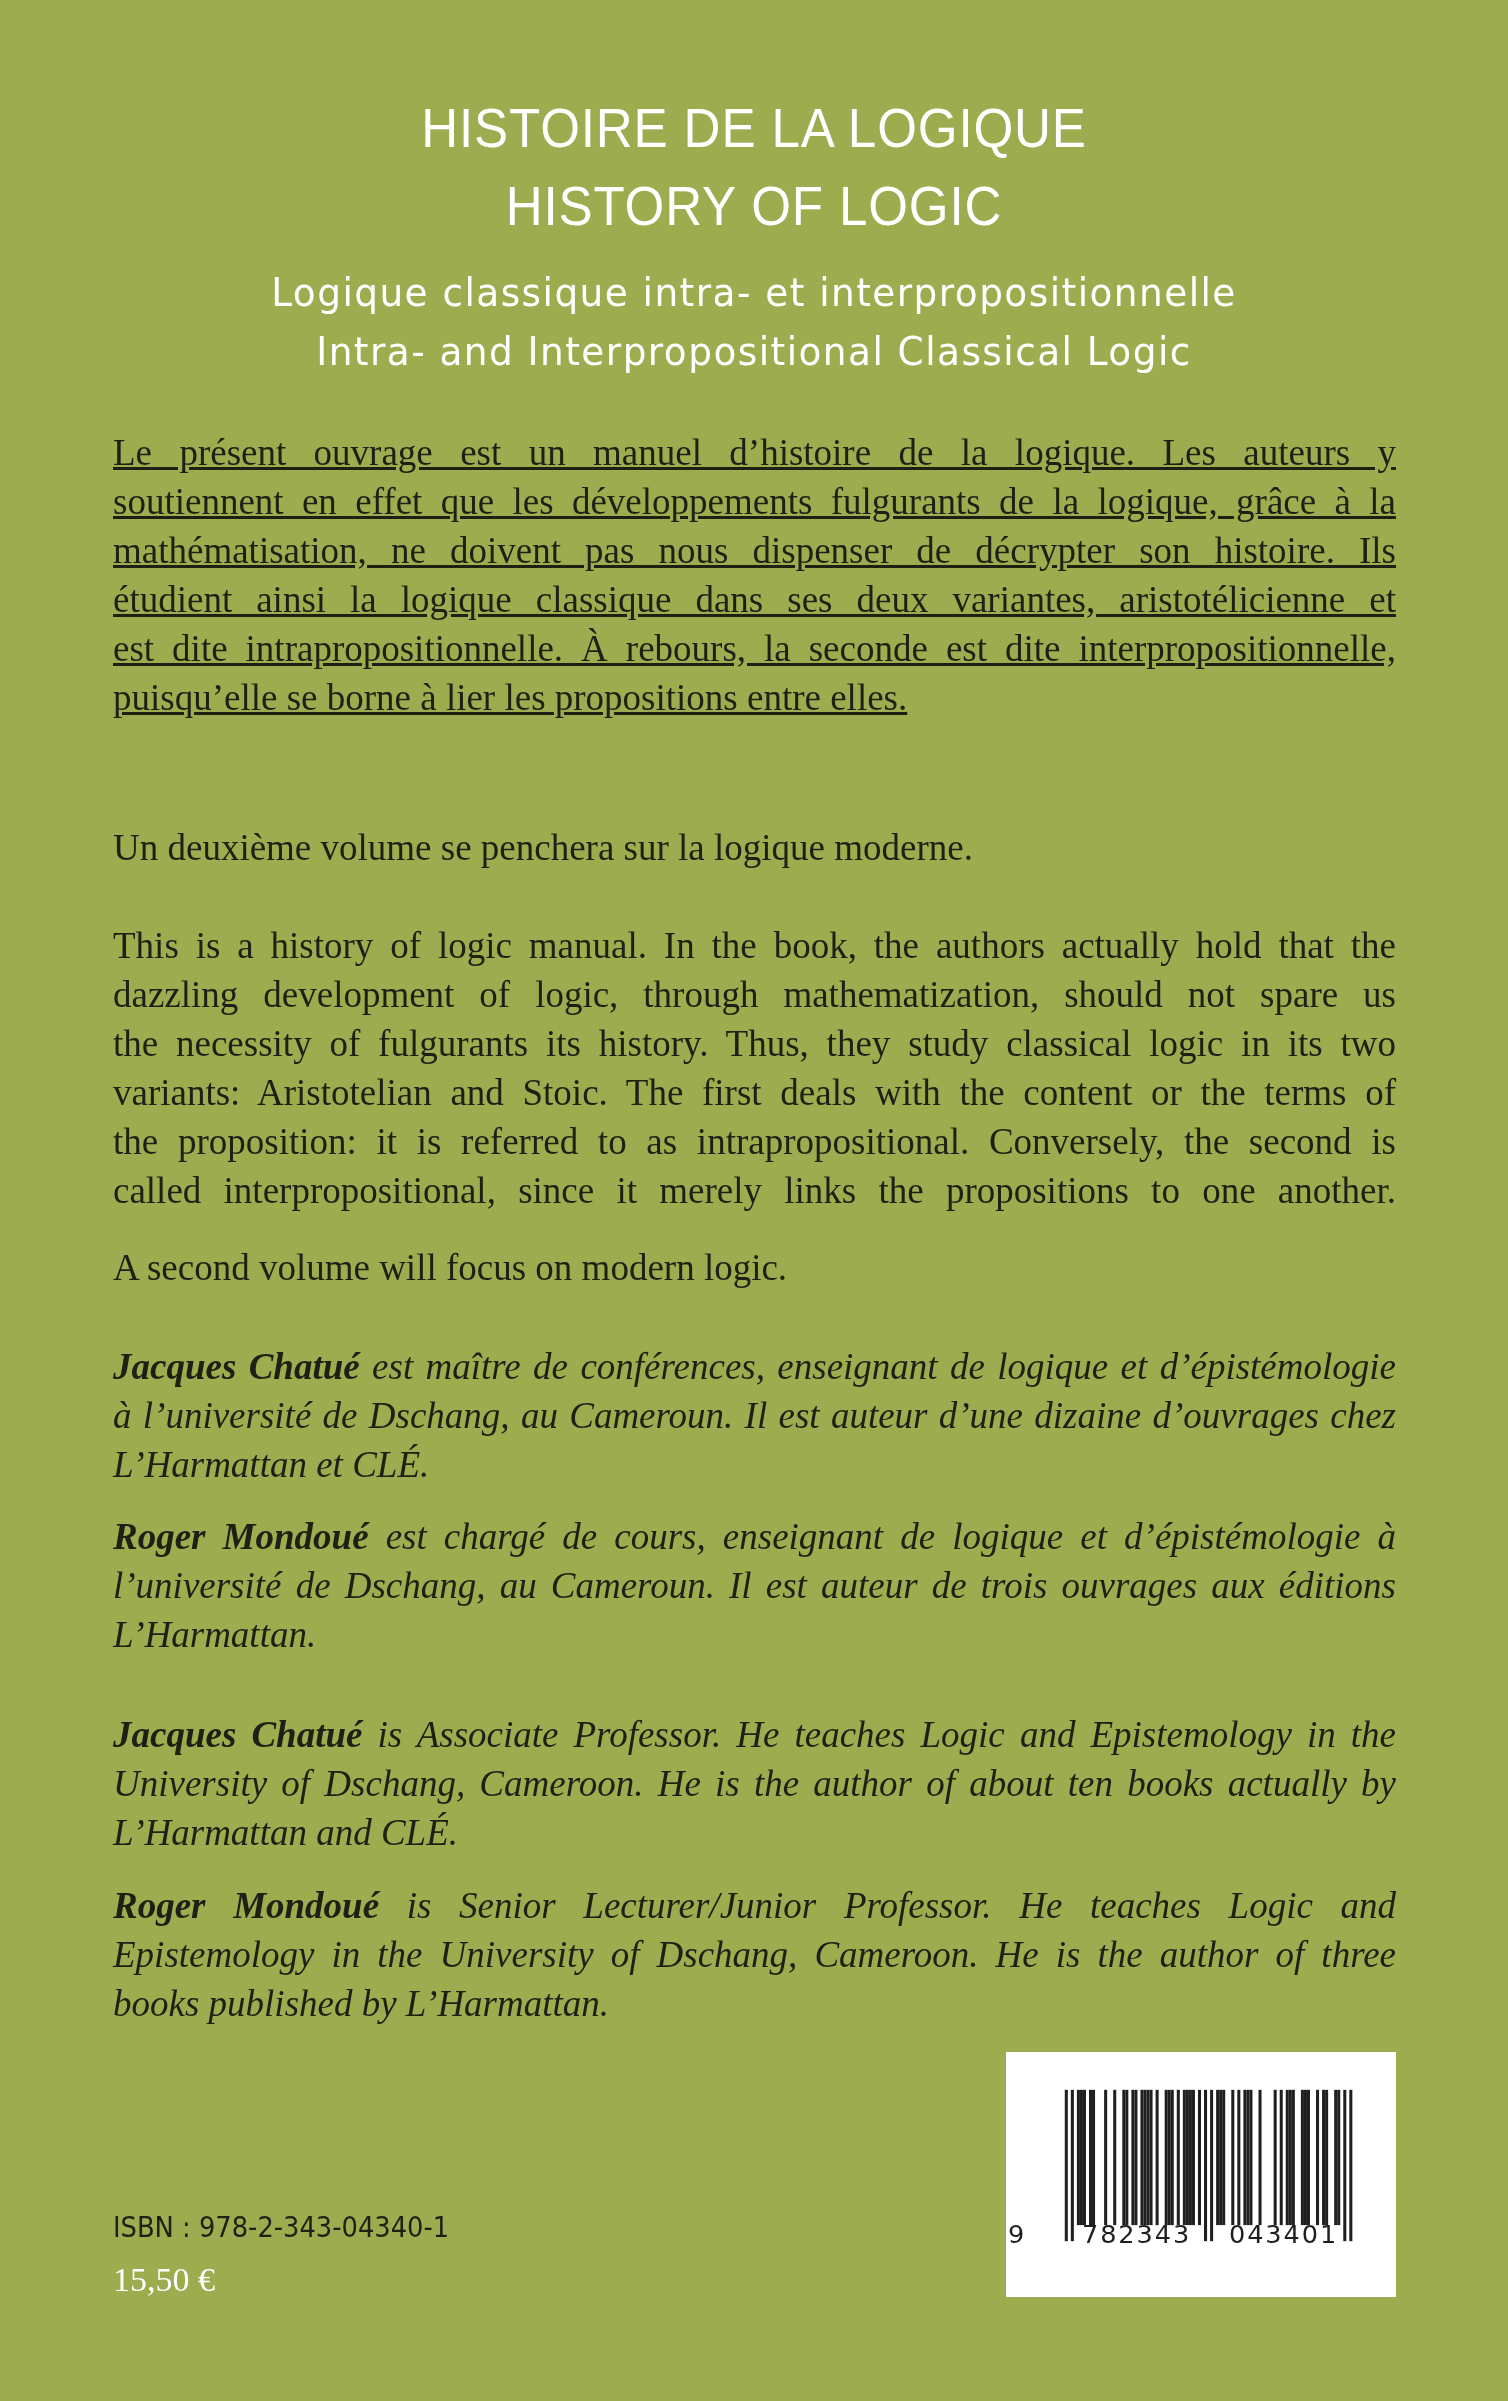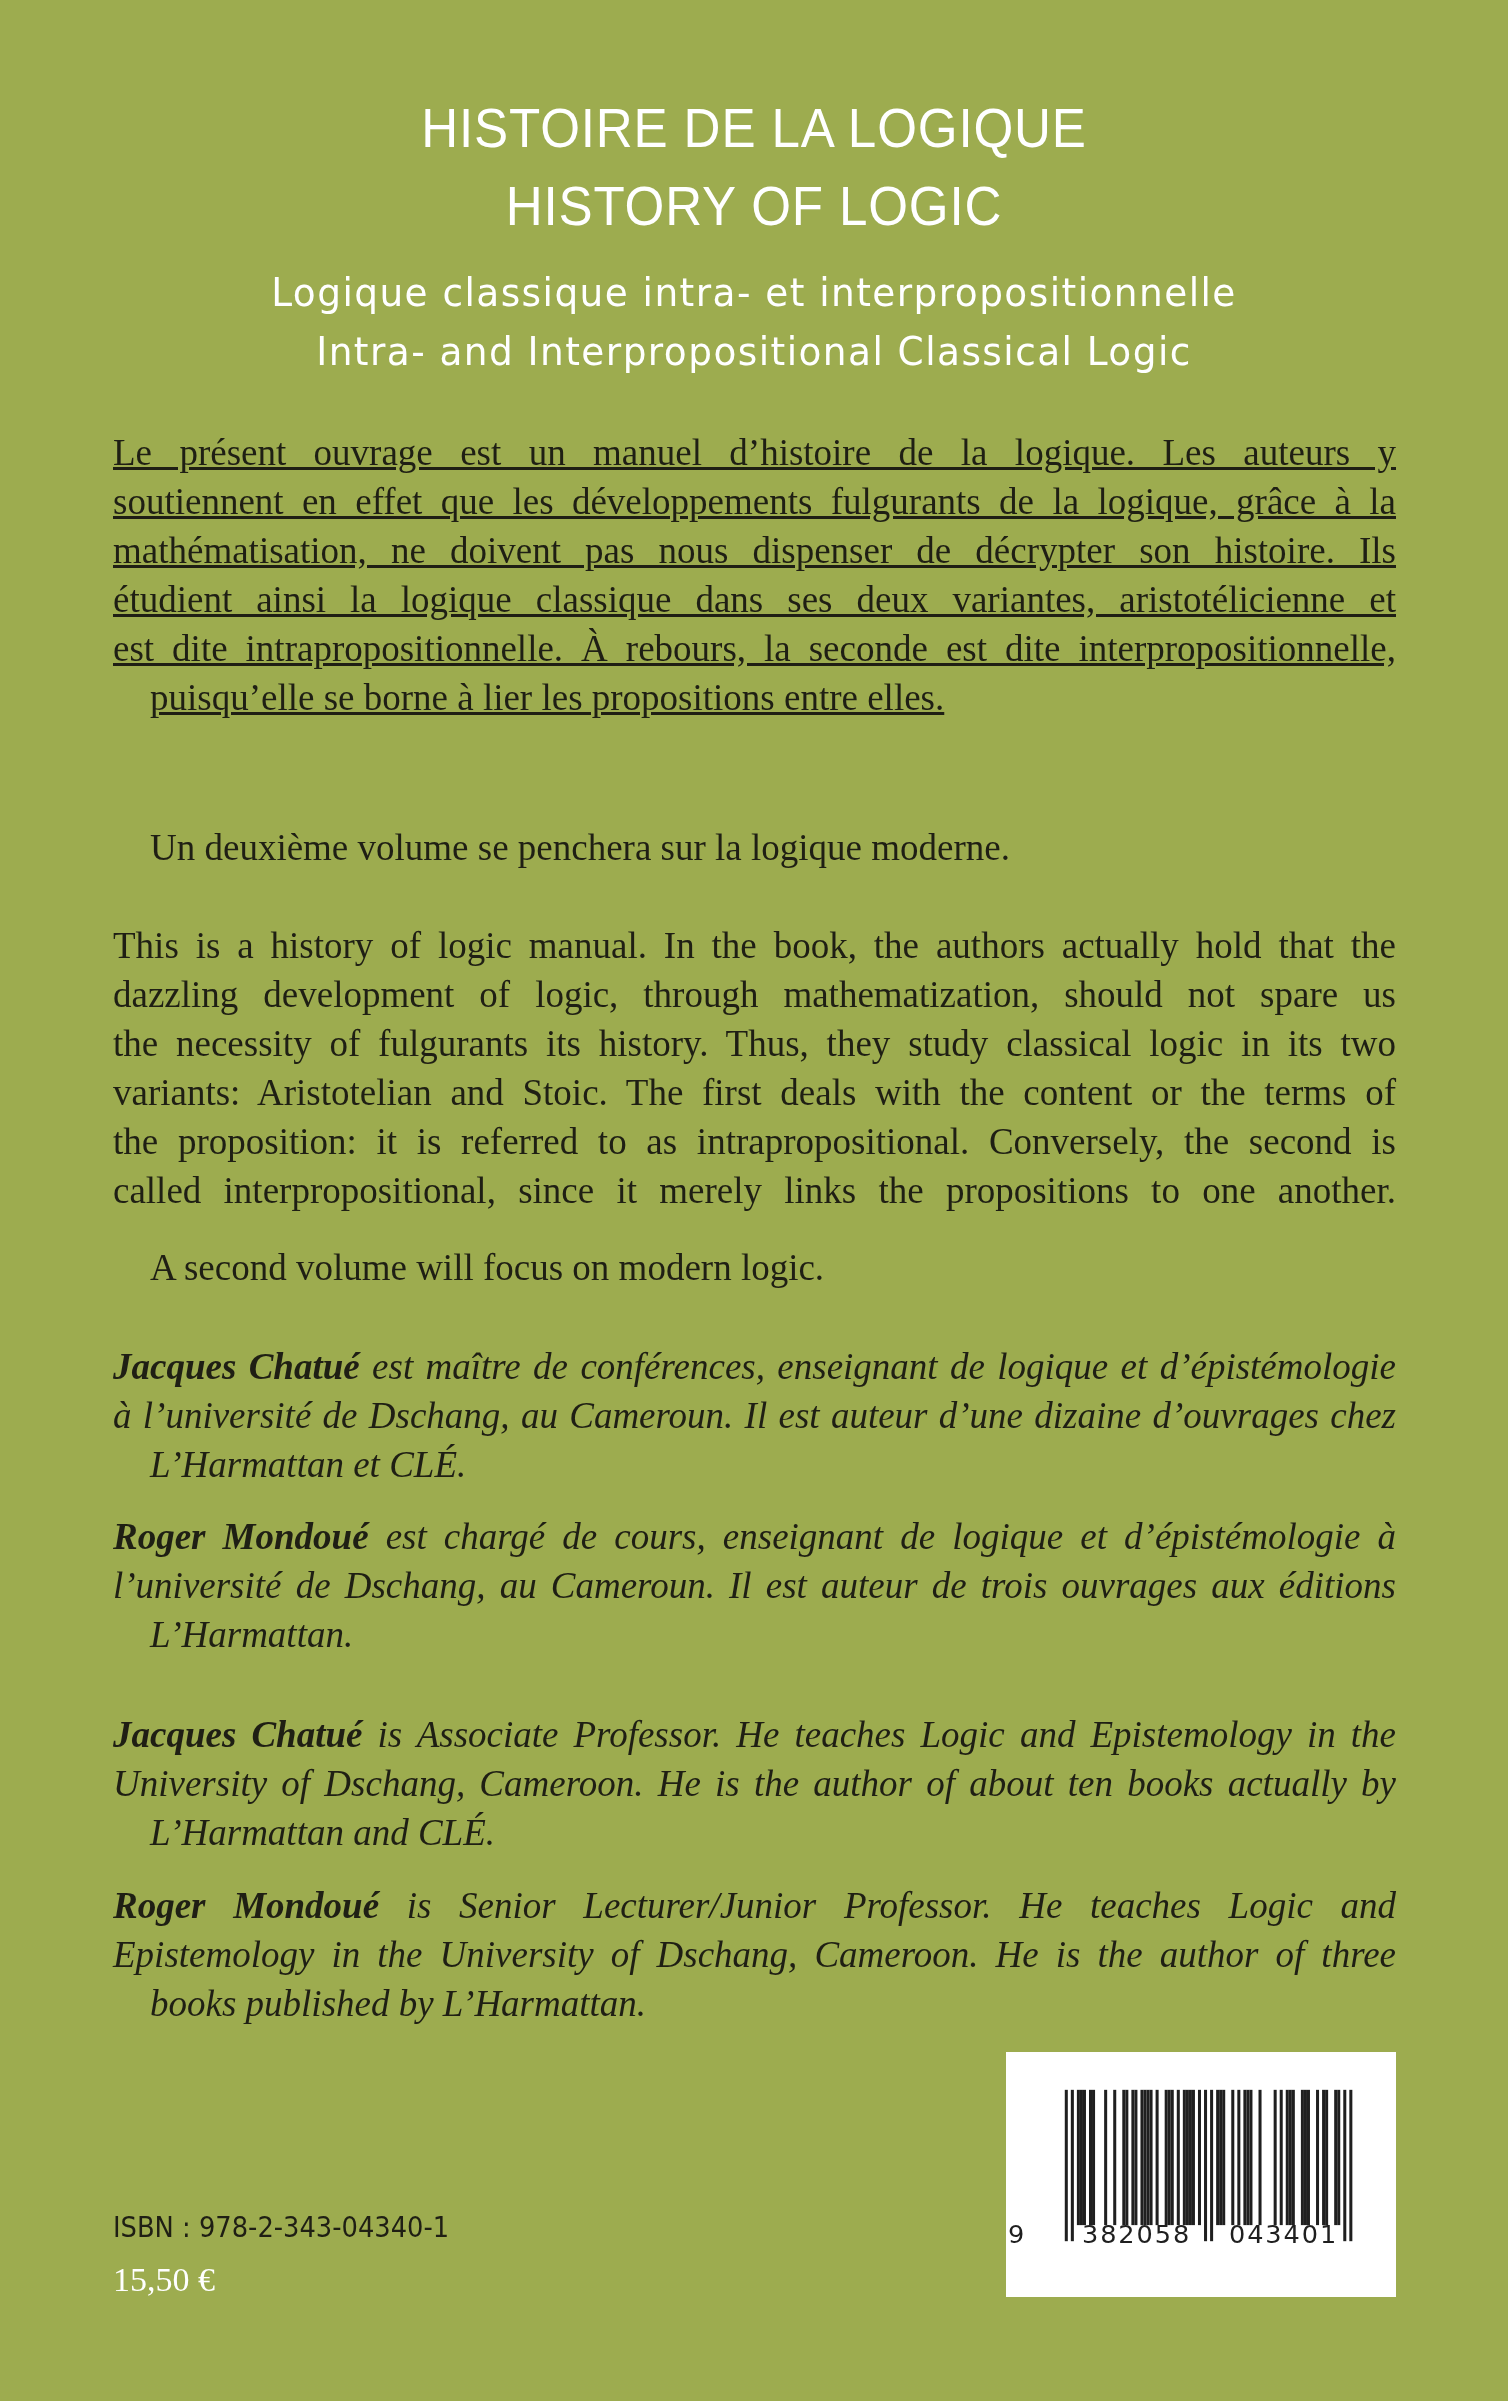--- a/index.html
+++ b/index.html
@@ -47,21 +47,21 @@
       line-height: 49px;
       color: #1f1f14;
     }
     .line {
       display: block;
       height: 49px;
       white-space: nowrap;
       text-align: justify;
       text-align-last: justify;
     }
-    .line.last { text-align-last: left; margin-left: 37px; }
+    .line.last { text-align-last: left; }
     .ital { font-style: italic; }
     .ital b { font-weight: bold; }
     .isbn {
       left: 113px;
       font-family: "DejaVu Sans", sans-serif;
       font-size: 28px;
       color: #1f1f14;
       transform: scaleX(0.92);
       transform-origin: 0 0;
       white-space: nowrap;
@@ -200,16 +200,16 @@
       <rect x="318.00" y="40" width="3.20" height="143" fill="#1f1f1f"></rect>
       <rect x="327.60" y="40" width="3.20" height="143" fill="#1f1f1f"></rect>
       <rect x="334.00" y="40" width="3.20" height="143" fill="#1f1f1f"></rect>
       <rect x="337.20" y="40" width="3.20" height="143" fill="#1f1f1f"></rect>
       <rect x="346.80" y="40" width="3.20" height="143" fill="#1f1f1f"></rect>
       <rect x="350.00" y="40" width="3.20" height="143" fill="#1f1f1f"></rect>
       <rect x="356.40" y="40" width="3.20" height="160" fill="#1f1f1f"></rect>
       <rect x="362.80" y="40" width="3.20" height="160" fill="#1f1f1f"></rect>
     </svg>
   <span class="barcode-digits" style="left:1.9px; top:167px;">9</span>
-  <span class="barcode-digits" style="left:76px; top:167px;">382058</span>
+  <span class="barcode-digits" style="left:76px; top:167px;">782343</span>
   <span class="barcode-digits" style="left:223px; top:167px;">043401</span>
 </div>
 
 
 </body></html>

